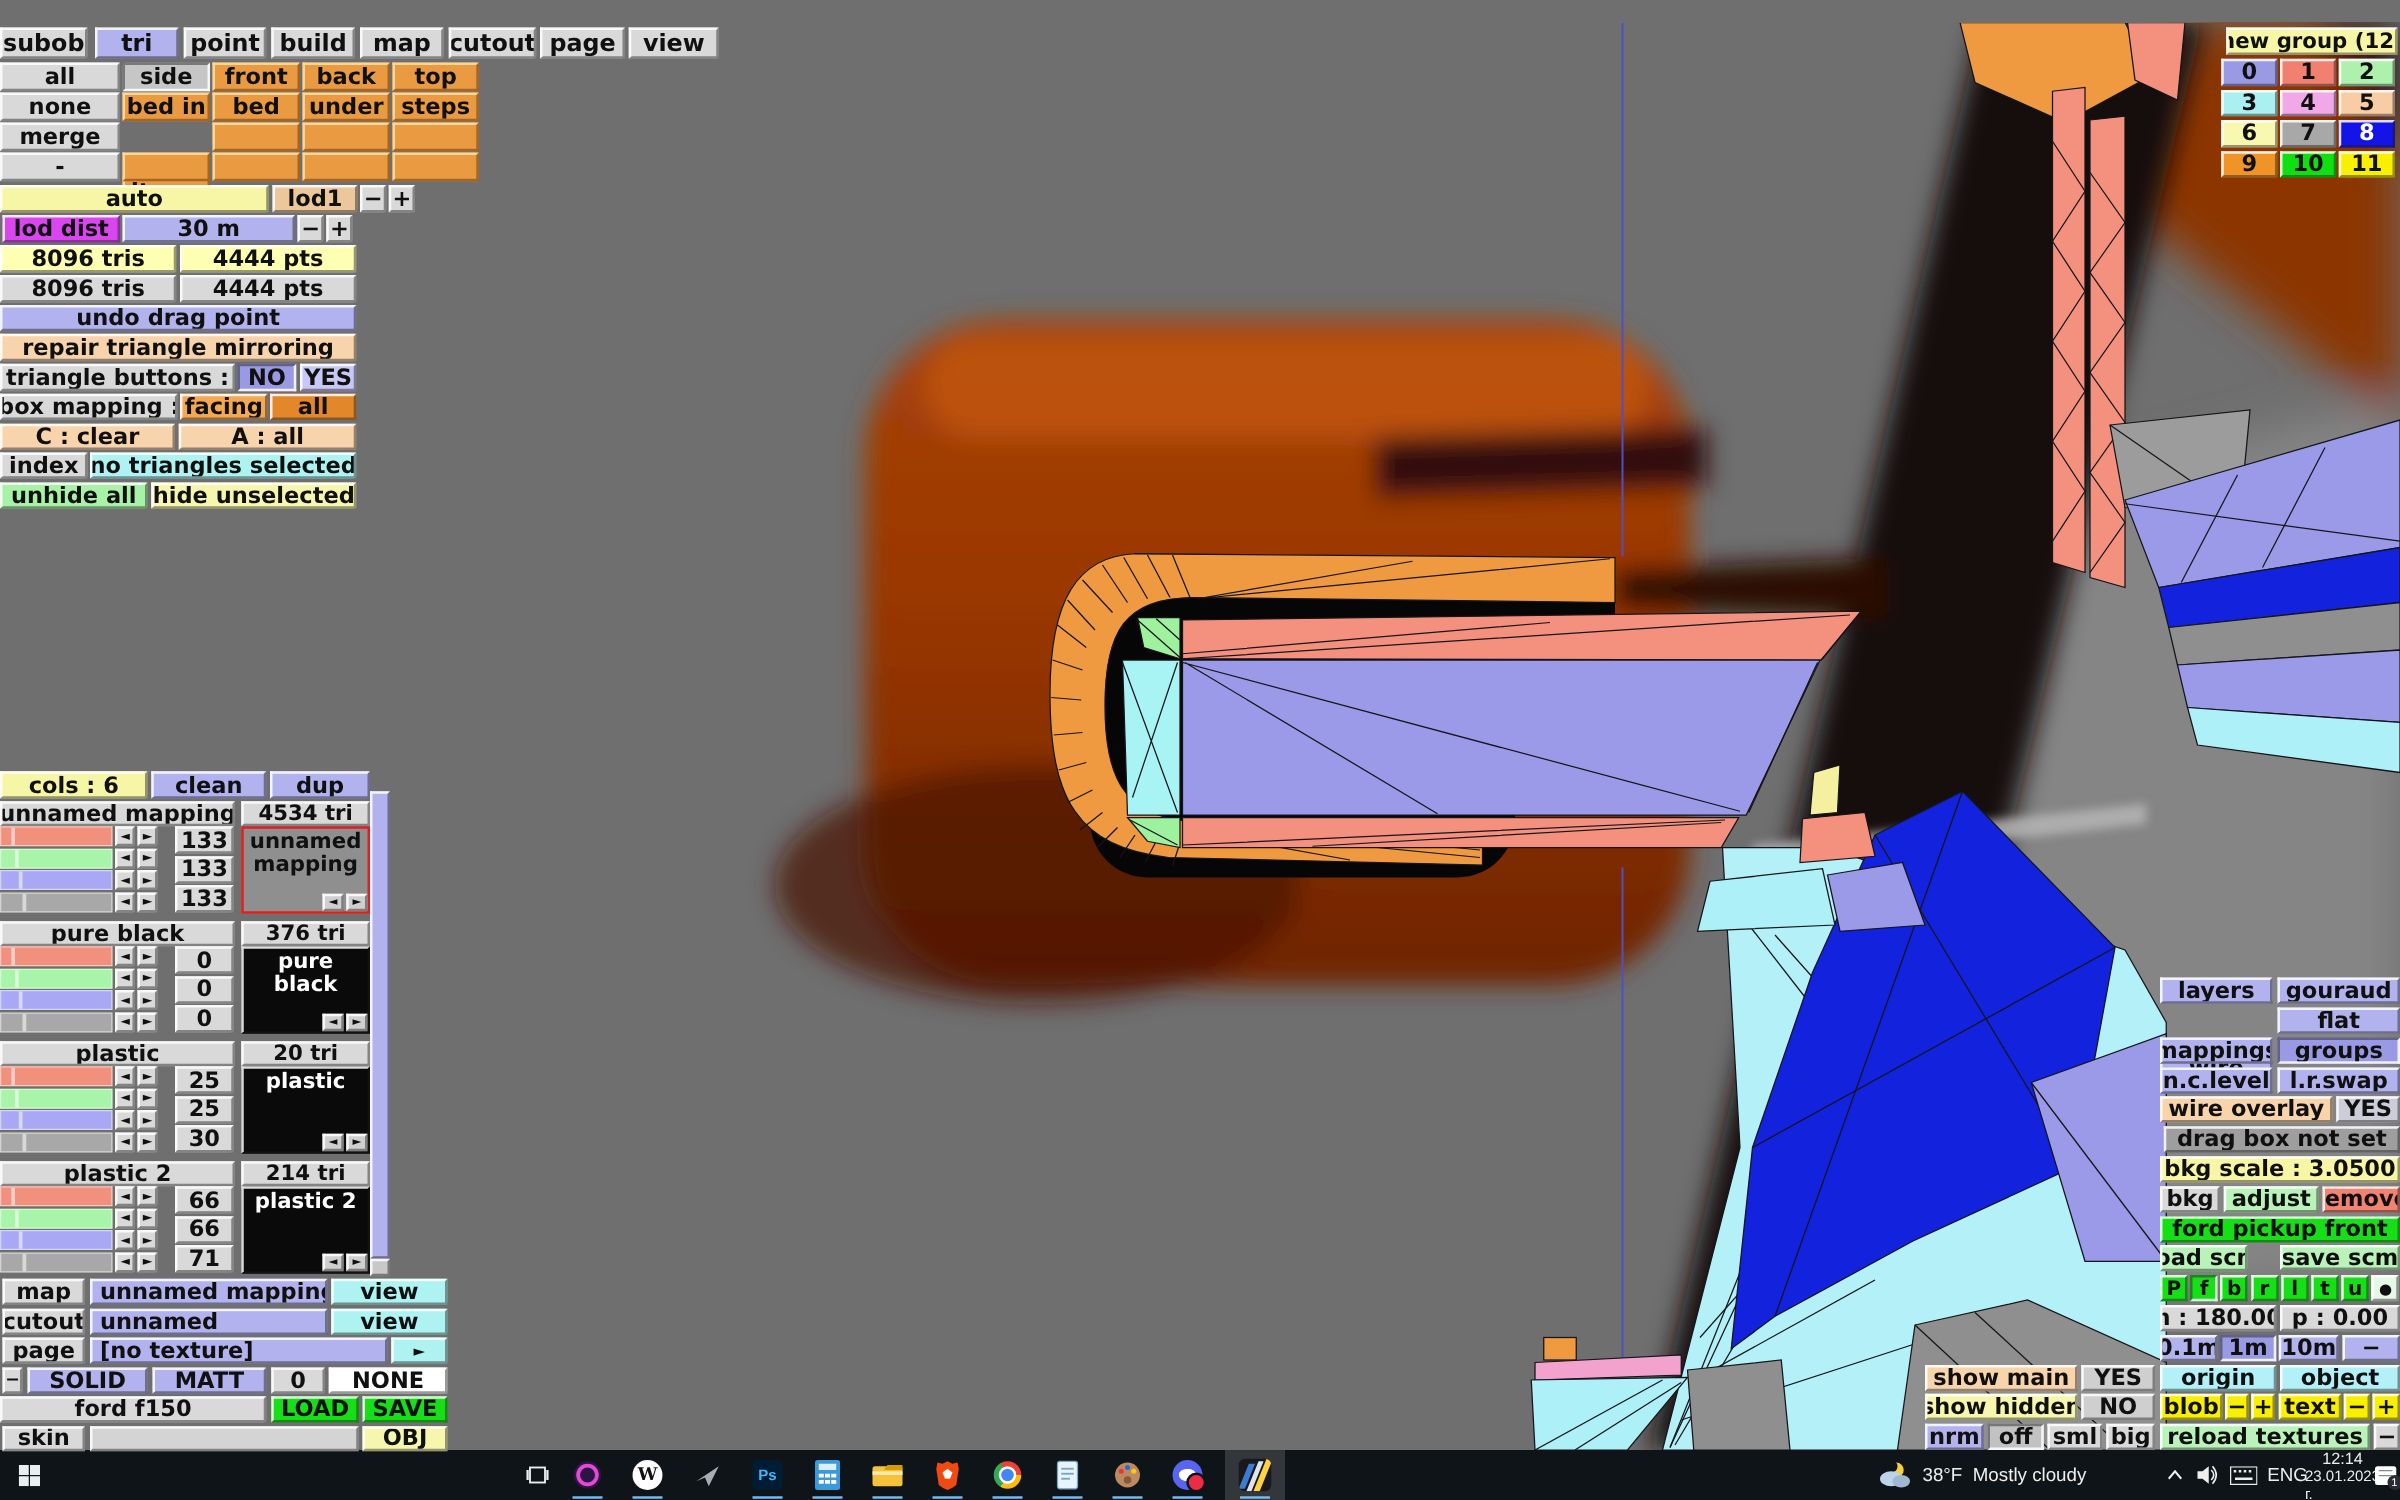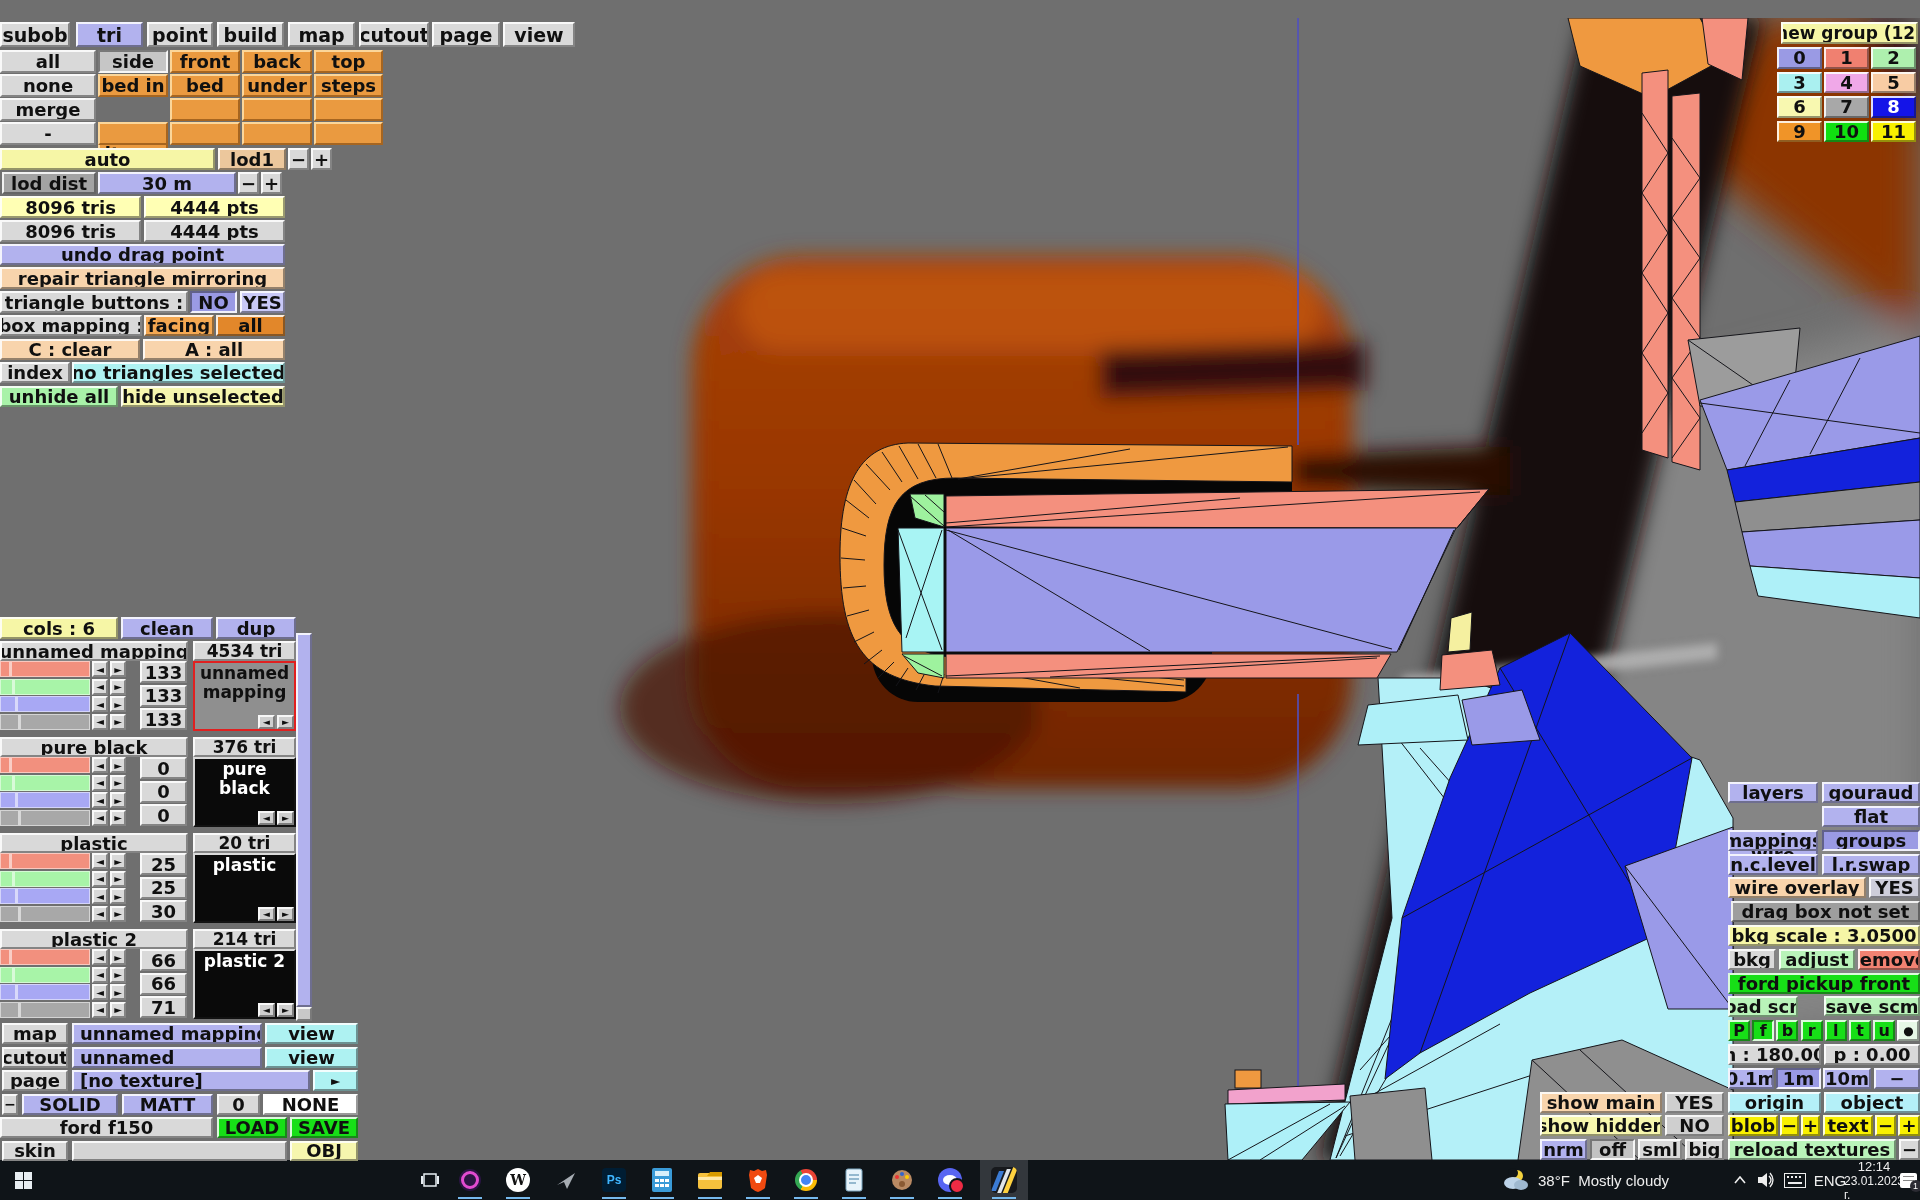--- a/index.html
+++ b/index.html
@@ -312,21 +312,21 @@
     <div class="b" style="left: 314px; top: 98px; width: 69px; height: 23px; background: rgb(234, 154, 64); border-color: rgba(255, 225, 170, 0.85) rgba(100, 50, 0, 0.5) rgba(100, 50, 0, 0.5) rgba(255, 225, 170, 0.85);"></div>
     <div class="b" style="left: 0px; top: 122px; width: 96px; height: 23px; background: rgb(217, 217, 217);">-</div>
     <div class="b" style="left: 98px; top: 122px; width: 70px; height: 23px; background: rgb(234, 154, 64); border-color: rgba(255, 225, 170, 0.85) rgba(100, 50, 0, 0.5) rgba(100, 50, 0, 0.5) rgba(255, 225, 170, 0.85);"></div>
     <div class="b" style="left: 170px; top: 122px; width: 70px; height: 23px; background: rgb(234, 154, 64); border-color: rgba(255, 225, 170, 0.85) rgba(100, 50, 0, 0.5) rgba(100, 50, 0, 0.5) rgba(255, 225, 170, 0.85);"></div>
     <div class="b" style="left: 242px; top: 122px; width: 70px; height: 23px; background: rgb(234, 154, 64); border-color: rgba(255, 225, 170, 0.85) rgba(100, 50, 0, 0.5) rgba(100, 50, 0, 0.5) rgba(255, 225, 170, 0.85);"></div>
     <div class="b" style="left: 314px; top: 122px; width: 69px; height: 23px; background: rgb(234, 154, 64); border-color: rgba(255, 225, 170, 0.85) rgba(100, 50, 0, 0.5) rgba(100, 50, 0, 0.5) rgba(255, 225, 170, 0.85);"></div>
     <div class="b" style="left: 0px; top: 148px; width: 215px; height: 22px; background: rgb(246, 246, 166);">auto</div>
     <div class="b" style="left: 218px; top: 148px; width: 68px; height: 22px; background: rgb(236, 199, 156);">lod1</div>
     <div class="b" style="left: 288px; top: 148px; width: 21px; height: 22px; background: rgb(217, 217, 217);">−</div>
     <div class="b" style="left: 311px; top: 148px; width: 21px; height: 22px; background: rgb(217, 217, 217);">+</div>
-    <div class="b" style="left: 2px; top: 172px; width: 94px; height: 22px; background: #a3a3a3;">lod dist</div>
+    <div class="b" style="left: 2px; top: 172px; width: 94px; height: 22px; background: #d946ef;">lod dist</div>
     <div class="b" style="left: 98px; top: 172px; width: 138px; height: 22px; background: rgb(178, 178, 238);">30 m</div>
     <div class="b" style="left: 238px; top: 172px; width: 21px; height: 22px; background: rgb(217, 217, 217);">−</div>
     <div class="b" style="left: 261px; top: 172px; width: 21px; height: 22px; background: rgb(217, 217, 217);">+</div>
     <div class="b" style="left: 0px; top: 196px; width: 141px; height: 22px; background: rgb(255, 255, 180);">8096 tris</div>
     <div class="b" style="left: 144px; top: 196px; width: 141px; height: 22px; background: rgb(255, 255, 180);">4444 pts</div>
     <div class="b" style="left: 0px; top: 220px; width: 141px; height: 22px; background: rgb(217, 217, 217);">8096 tris</div>
     <div class="b" style="left: 144px; top: 220px; width: 141px; height: 22px; background: rgb(217, 217, 217);">4444 pts</div>
     <div class="b" style="left: 0px; top: 244px; width: 285px; height: 21px; background: rgb(178, 178, 238);">undo drag point</div>
     <div class="b" style="left: 0px; top: 267px; width: 285px; height: 22px; background: rgb(248, 212, 172);">repair triangle mirroring</div>
     <div class="b" style="left: 0px; top: 291px; width: 188px; height: 22px; background: rgb(217, 217, 217);">triangle buttons :</div>

